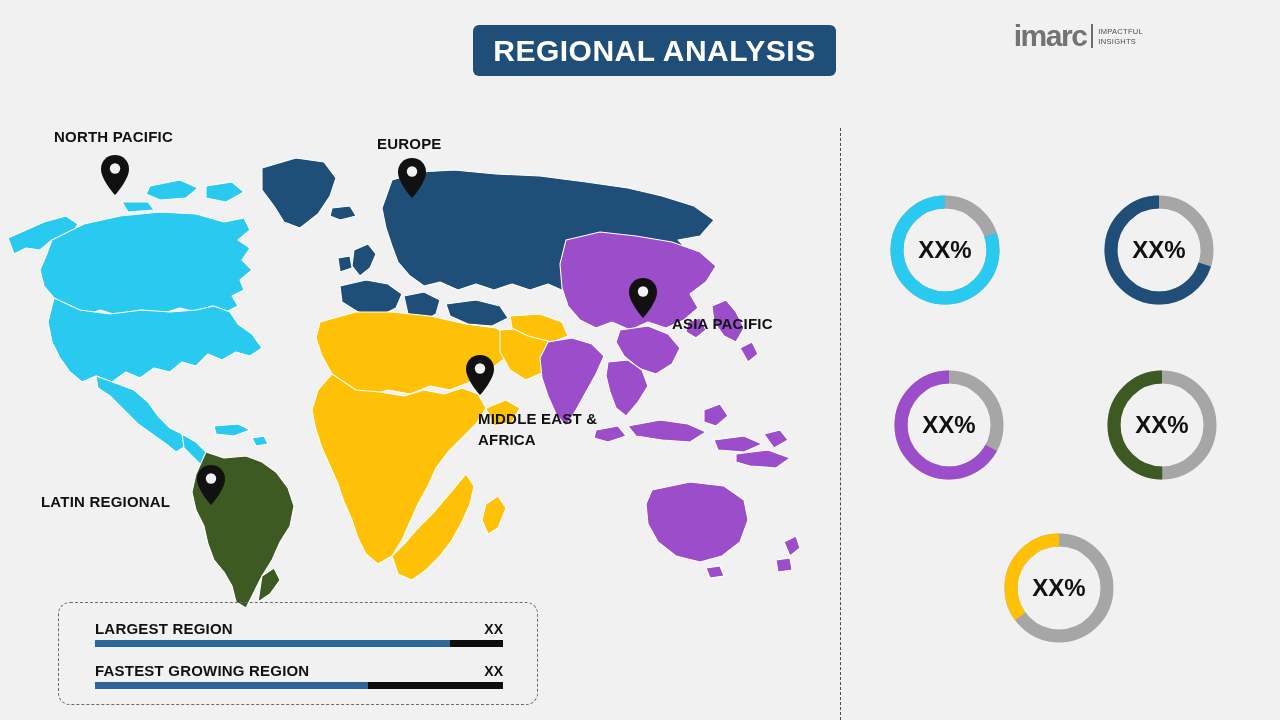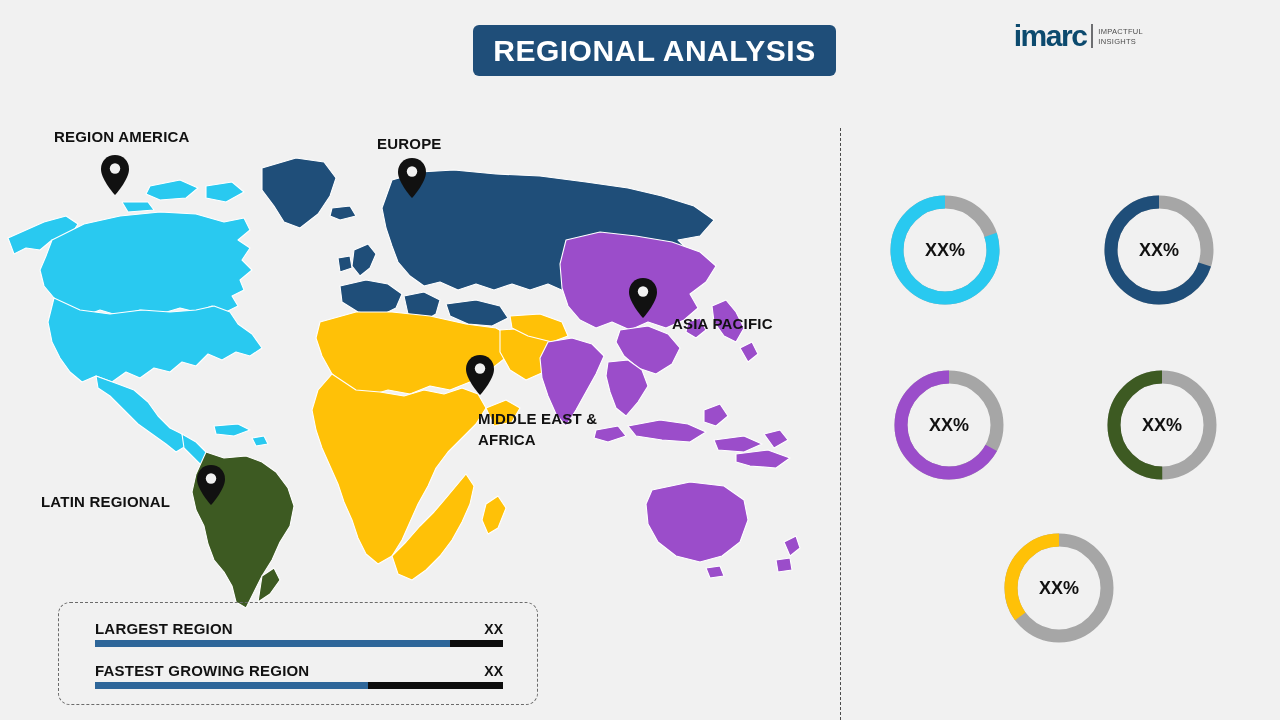--- a/index.html
+++ b/index.html
@@ -17,21 +17,21 @@
     background: #1f4e79; border-radius: 6px;
     display: flex; align-items: center; justify-content: center;
   }
   #title-banner .t {
     color: #ffffff; font-size: 30px; font-weight: bold; letter-spacing: 0.5px;
     white-space: nowrap;
   }
 
   #logo { position: absolute; right: 14px; top: 22px; display: flex; align-items: flex-end; }
   #logo .mark {
-    font-size: 30px; font-weight: bold; color: #0c4a6e; letter-spacing: -1.5px;
+    font-size: 30px; font-weight: bold; color: #737373; letter-spacing: -1.5px;
     line-height: 28px;
     text-align: right;
   }
   #logo .bar { width: 2px; height: 24px; background: #6d6e71; margin: 0 5px 2px 5px; }
   #logo .tag { line-height: 10px; padding-bottom: 3px; }
   #logo .tag div {
     font-size: 7.5px; font-weight: normal; color: #4d4d4d; letter-spacing: 0.3px;
   }
 
   
@@ -86,21 +86,21 @@
   #right-title {
     position: absolute; left: 890px; top: 134px; width: 344px;
     text-align: center; font-size: 22px; font-weight: bold; color: #111111;
     letter-spacing: 0.3px;
   }
 
   .donut { position: absolute; width: 118px; height: 118px; }
   .donut svg { display: block; transform: rotate(-90deg); }
   .donut .ctr {
     position: absolute; inset: 0; display: flex; align-items: center; justify-content: center;
-    font-size: 18px; font-weight: bold; color: #111111;
+    font-size: 24px; font-weight: bold; color: #111111;
   }
   #donut-0 { left: 886px; top: 191px; }
   #donut-1 { left: 1100px; top: 191px; }
   #donut-2 { left: 890px; top: 366px; }
   #donut-3 { left: 1103px; top: 366px; }
   #donut-4 { left: 1000px; top: 529px; }
 </style>
 </head>
 <body>
 
@@ -243,21 +243,21 @@
 
           <path d="M706 478 L720 476 L724 486 L710 488 Z"></path>
 
           <path d="M784 452 L796 446 L800 458 L790 466 Z"></path>
           <path d="M776 470 L790 468 L792 480 L778 482 Z"></path>
         </g>
       </g>
     </svg>
   </div>
 
-  <div class="rlabel" id="label-na">REGION AMERICA</div>
+  <div class="rlabel" id="label-na">NORTH PACIFIC</div>
   <div class="rlabel" id="label-eu">EUROPE</div>
   <div class="rlabel" id="label-ap">ASIA PACIFIC</div>
   <div class="rlabel" id="label-mea">MIDDLE EAST &amp;
 AFRICA</div>
   <div class="rlabel" id="label-la">LATIN REGIONAL</div>
 
   <div class="pin" id="pin-na">
     <svg viewBox="0 0 30 40">
         <path d="M15 0C7 0 1 6 1 14c0 10 12 24 14 26 2-2 14-16 14-26C29 6 23 0 15 0z" fill="#111111"></path>
         <circle cx="15" cy="13.5" r="5.2" fill="#f1f1f1"></circle>

